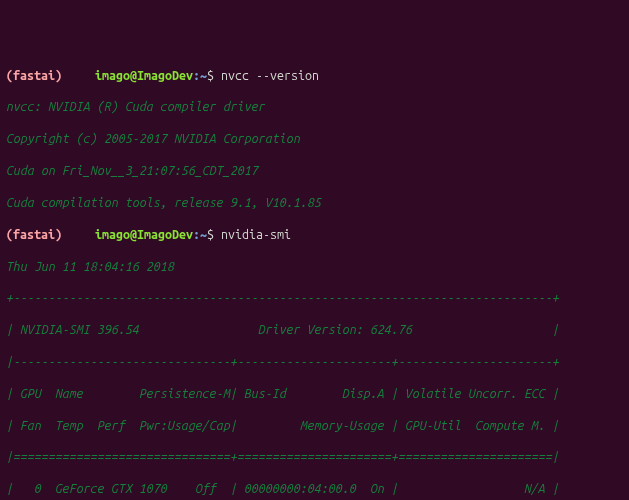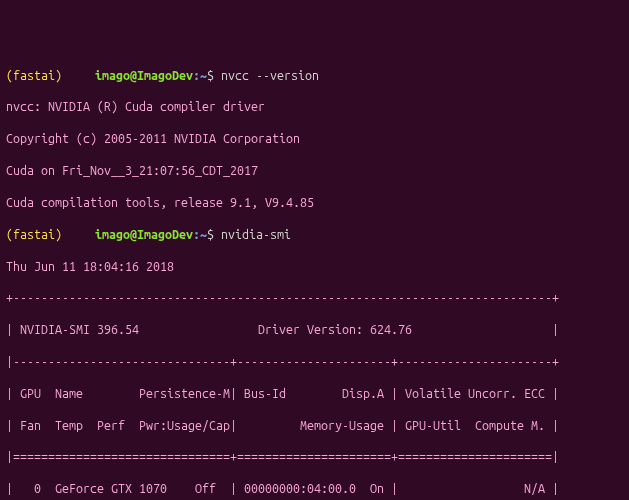--- a/index.html
+++ b/index.html
@@ -8,38 +8,38 @@
       width: 629px;
       height: 500px;
       font-family: 'Ubuntu Mono', 'DejaVu Sans Mono', monospace;
       font-size: 12.5px;
       line-height: 15.9px;
       color: #d3d7cf;
       padding: 4px 6px;
       white-space: pre;
       overflow: hidden;
     }
-    .prompt-env { color: #fde047; font-weight: normal; }
+    .prompt-env { color: #fca5a5; font-weight: bold; }
     .prompt-user { color: #8ae234; font-weight: bold; margin-left: 26px; }
     .prompt-path { color: #729fcf; font-weight: bold; }
     .prompt-dollar { color: #d3d7cf; }
     .cmd { color: #d3d7cf; text-align: center; }
-    .out { color: #f9a8d4; }
+    .out { color: #15803d; font-style: italic; }
     .line { display: block; }
   </style>
 </head>
 <body>
 
 
 
 <span class="line"><span class="prompt-env">(fastai) </span><span class="prompt-user">imago@ImagoDev</span><span class="prompt-path">:</span><span class="prompt-path">~</span><span class="prompt-dollar">$ </span><span class="cmd">nvcc --version</span></span>
 <span class="line out">nvcc: NVIDIA (R) Cuda compiler driver</span>
-<span class="line out">Copyright (c) 2005-2011 NVIDIA Corporation</span>
+<span class="line out">Copyright (c) 2005-2017 NVIDIA Corporation</span>
 <span class="line out">Cuda on Fri_Nov__3_21:07:56_CDT_2017</span>
-<span class="line out">Cuda compilation tools, release 9.1, V9.4.85</span>
+<span class="line out">Cuda compilation tools, release 9.1, V10.1.85</span>
 <span class="line"><span class="prompt-env">(fastai) </span><span class="prompt-user">imago@ImagoDev</span><span class="prompt-path">:</span><span class="prompt-path">~</span><span class="prompt-dollar">$ </span><span class="cmd">nvidia-smi</span></span>
 <span class="line out">Thu Jun 11 18:04:16 2018</span>
 <span class="line out">+-----------------------------------------------------------------------------+</span>
 <span class="line out">| NVIDIA-SMI 396.54                 Driver Version: 624.76                    |</span>
 <span class="line out">|-------------------------------+----------------------+----------------------+</span>
 <span class="line out">| GPU  Name        Persistence-M| Bus-Id        Disp.A | Volatile Uncorr. ECC |</span>
 <span class="line out">| Fan  Temp  Perf  Pwr:Usage/Cap|         Memory-Usage | GPU-Util  Compute M. |</span>
 <span class="line out">|===============================+======================+======================|</span>
 <span class="line out">|   0  GeForce GTX 1070    Off  | 00000000:04:00.0  On |                  N/A |</span>
 

